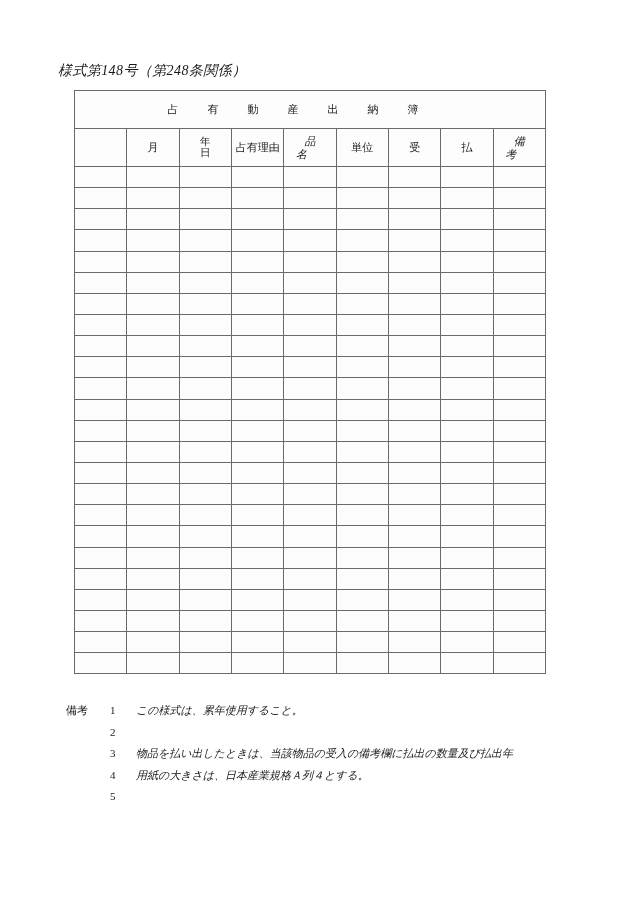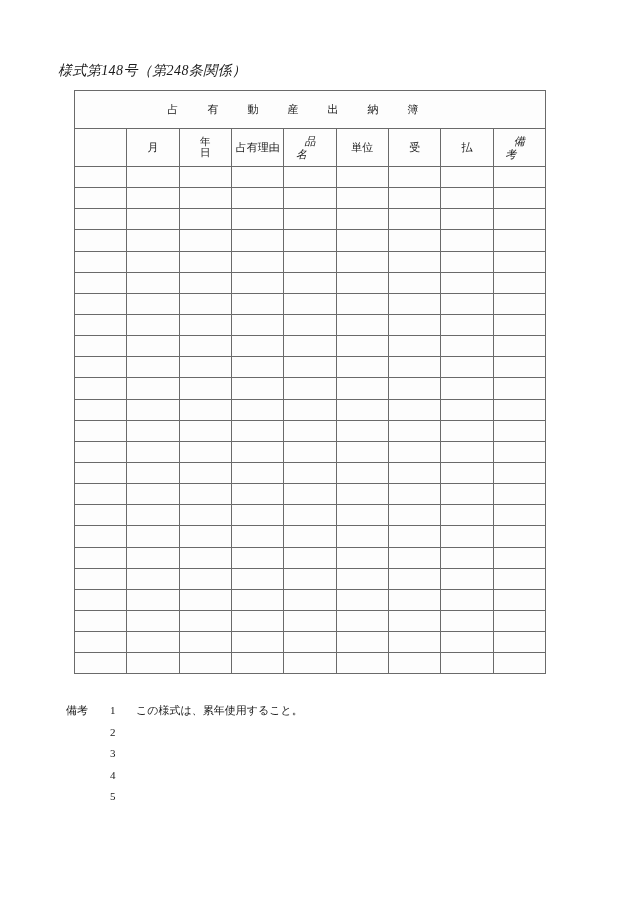--- a/index.html
+++ b/index.html
@@ -112,20 +112,21 @@
     width: 44px;
     flex: 0 0 44px;
   }
   .notes-num {
     width: 26px;
     flex: 0 0 26px;
     text-align: left;
   }
   .notes-text {
     flex: 1 1 auto;
+    font-style: italic;
   }
   .notes-cont {
     padding-left: 78px;
   }
 </style>
 </head>
 <body>
 
 <div class="form-number">様式第148号（第248条関係）</div>
 
@@ -425,22 +426,24 @@
       <span class="notes-num">1</span>
       <span class="notes-text">この様式は、累年使用すること。</span>
     </div>
     <div class="notes-row">
       <span class="notes-label"></span>
       <span class="notes-num">2</span>
     </div>
     <div class="notes-row">
       <span class="notes-label"></span>
       <span class="notes-num">3</span>
+      <span class="notes-text">物品を払い出したときは、当該物品の受入の備考欄に払出の数量及び払出年</span>
     </div>
     <div class="notes-row">
       <span class="notes-label"></span>
       <span class="notes-num">4</span>
+      <span class="notes-text">用紙の大きさは、日本産業規格Ａ列４とする。</span>
     </div>
     <div class="notes-row">
       <span class="notes-label"></span>
       <span class="notes-num">5</span>
     </div>
   </div>
 
 </body></html>

